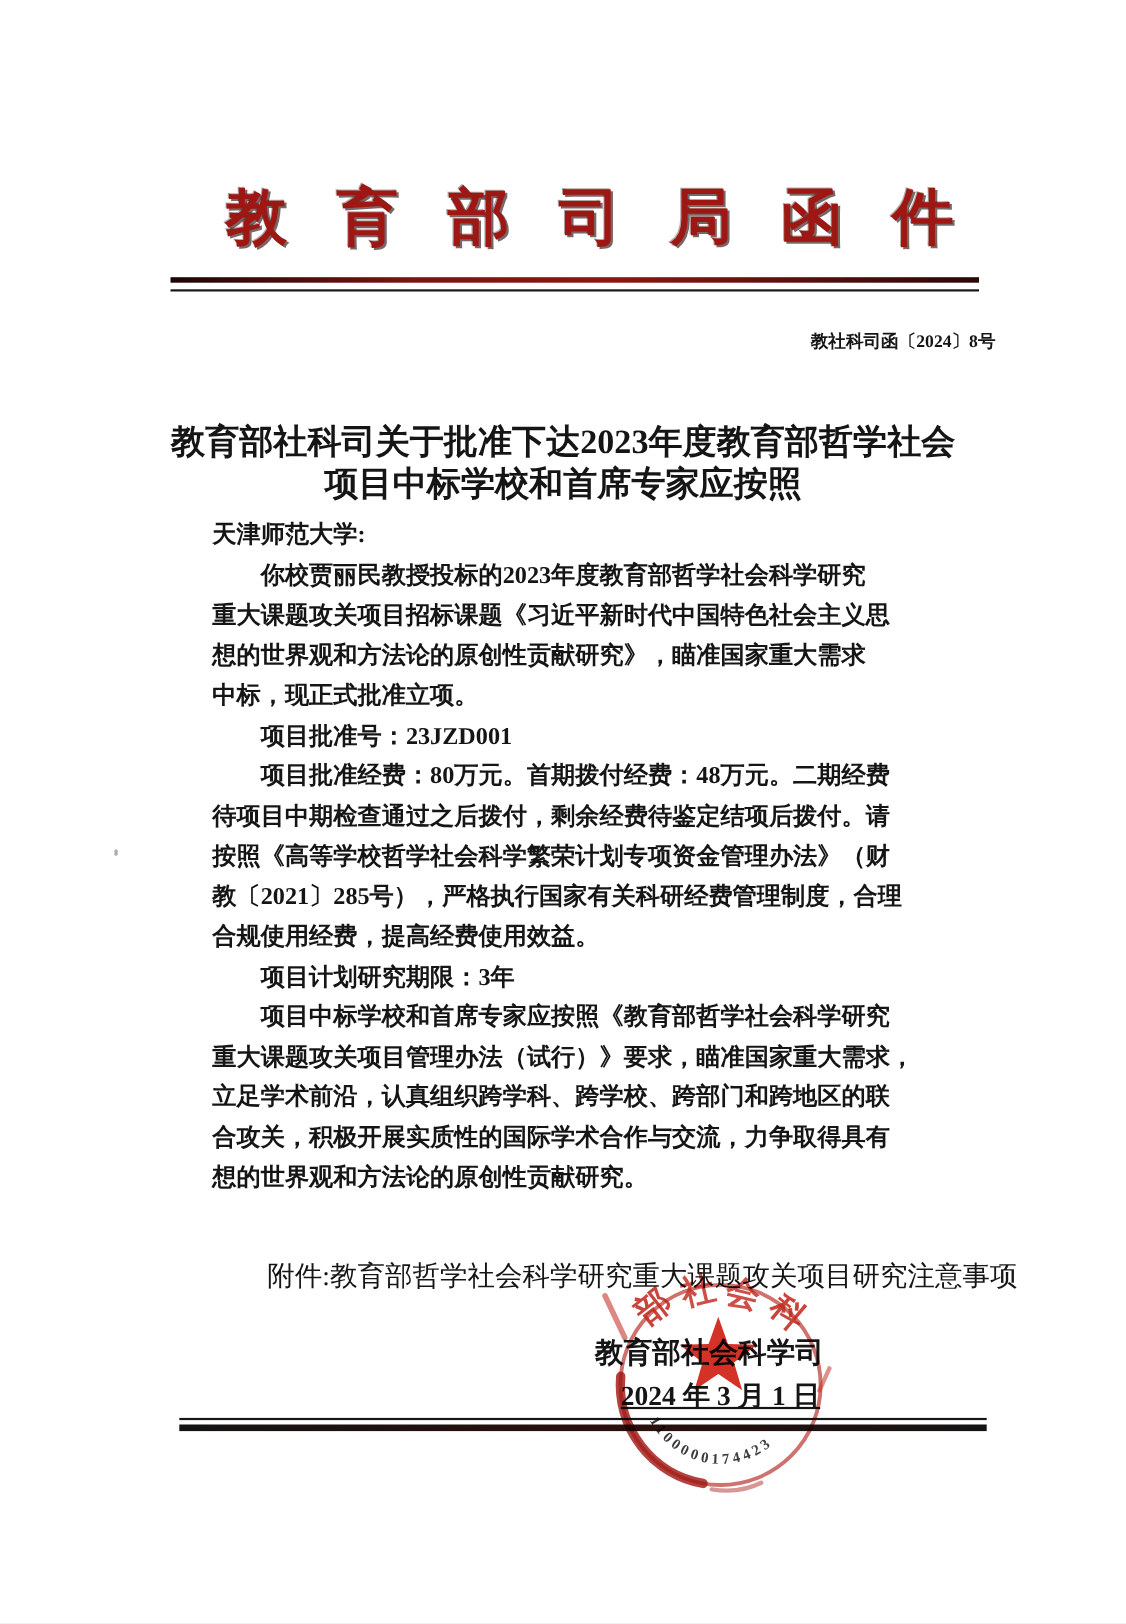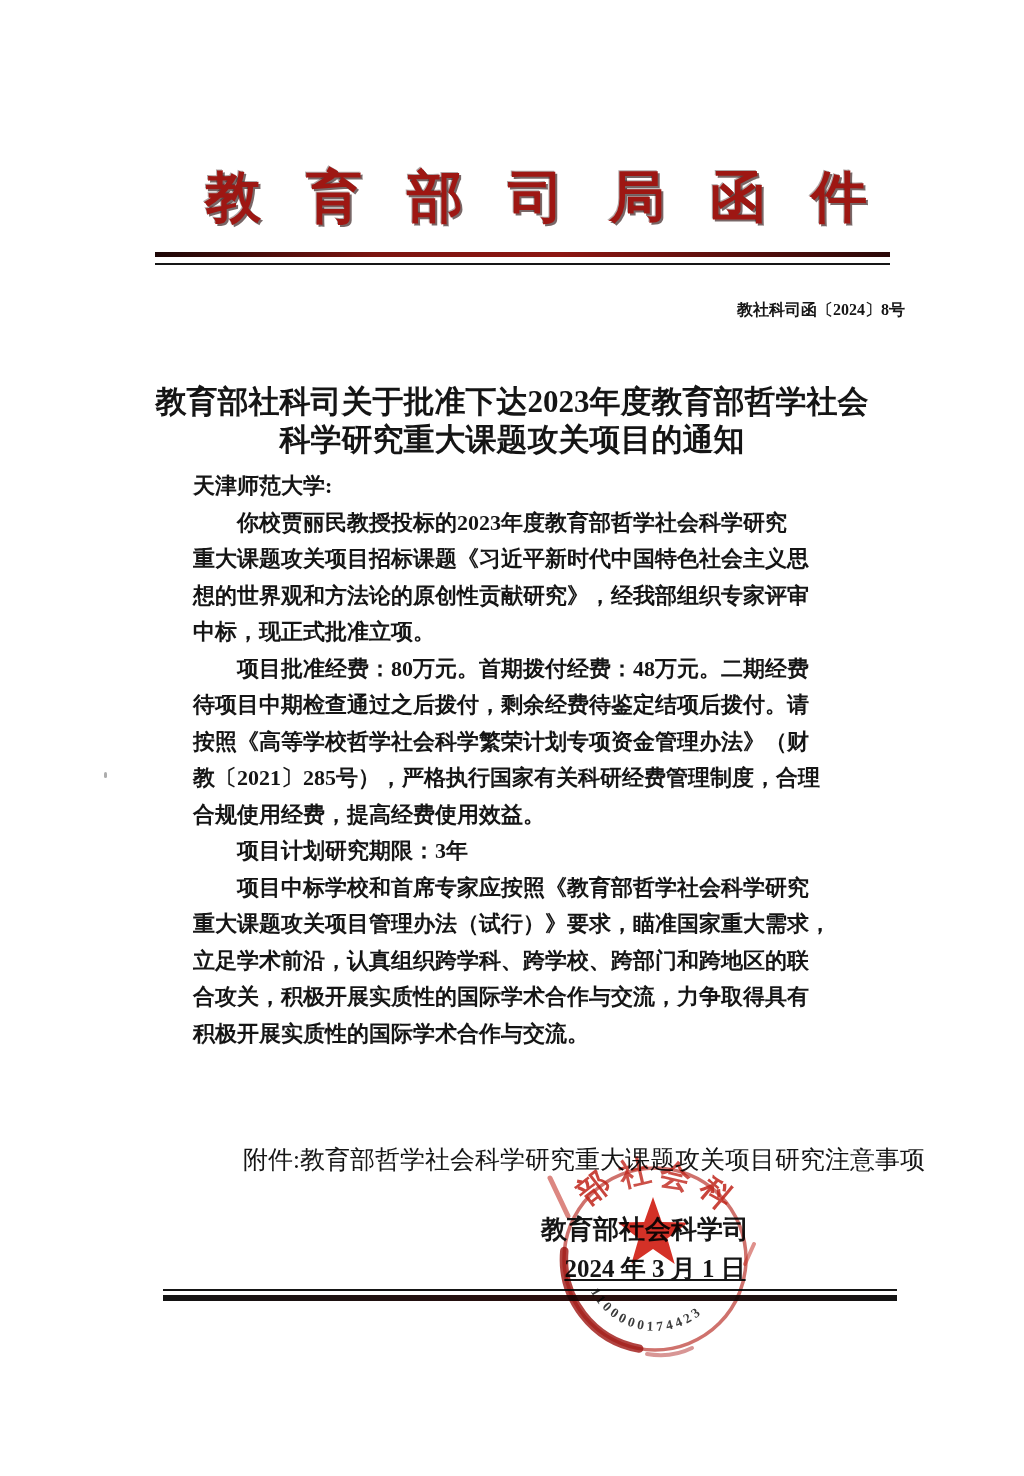--- a/index.html
+++ b/index.html
@@ -77,40 +77,41 @@
 <div class="page">
 
   <div class="masthead">教育部司局函件</div>
   <div class="rule-top-thick"></div>
   <div class="rule-top-thin"></div>
 
   <div class="doc-number">教社科司函〔2024〕8号</div>
 
   <div class="notice-title">
     <div>教育部社科司关于批准下达2023年度教育部哲学社会</div>
-    <div>科学研究重大课题攻关项目的通知</div>
+    <div>项目中标学校和首席专家应按照</div>
   </div>
 
   <div class="body-block">
     <div>天津师范大学:</div>
     <div>　　你校贾丽民教授投标的2023年度教育部哲学社会科学研究</div>
     <div>重大课题攻关项目招标课题《习近平新时代中国特色社会主义思</div>
-    <div>想的世界观和方法论的原创性贡献研究》，经我部组织专家评审</div>
+    <div>想的世界观和方法论的原创性贡献研究》，瞄准国家重大需求</div>
     <div>中标，现正式批准立项。</div>
+    <div>　　项目批准号：23JZD001</div>
     <div>　　项目批准经费：80万元。首期拨付经费：48万元。二期经费</div>
     <div>待项目中期检查通过之后拨付，剩余经费待鉴定结项后拨付。请</div>
     <div>按照《高等学校哲学社会科学繁荣计划专项资金管理办法》（财</div>
     <div>教〔2021〕285号），严格执行国家有关科研经费管理制度，合理</div>
     <div>合规使用经费，提高经费使用效益。</div>
     <div>　　项目计划研究期限：3年</div>
     <div>　　项目中标学校和首席专家应按照《教育部哲学社会科学研究</div>
     <div>重大课题攻关项目管理办法（试行）》要求，瞄准国家重大需求，</div>
     <div>立足学术前沿，认真组织跨学科、跨学校、跨部门和跨地区的联</div>
     <div>合攻关，积极开展实质性的国际学术合作与交流，力争取得具有</div>
-    <div>积极开展实质性的国际学术合作与交流。</div>
+    <div>想的世界观和方法论的原创性贡献研究。</div>
   </div>
 
   <div class="attachment-line">　　附件:教育部哲学社会科学研究重大课题攻关项目研究注意事项</div>
 
   <div class="sig-dept">教育部社会科学司</div>
   <div class="sig-date">2024 年 3 月 1 日</div>
 
   <div class="rule-bottom-thin"></div>
   <div class="rule-bottom-thick"></div>
 

